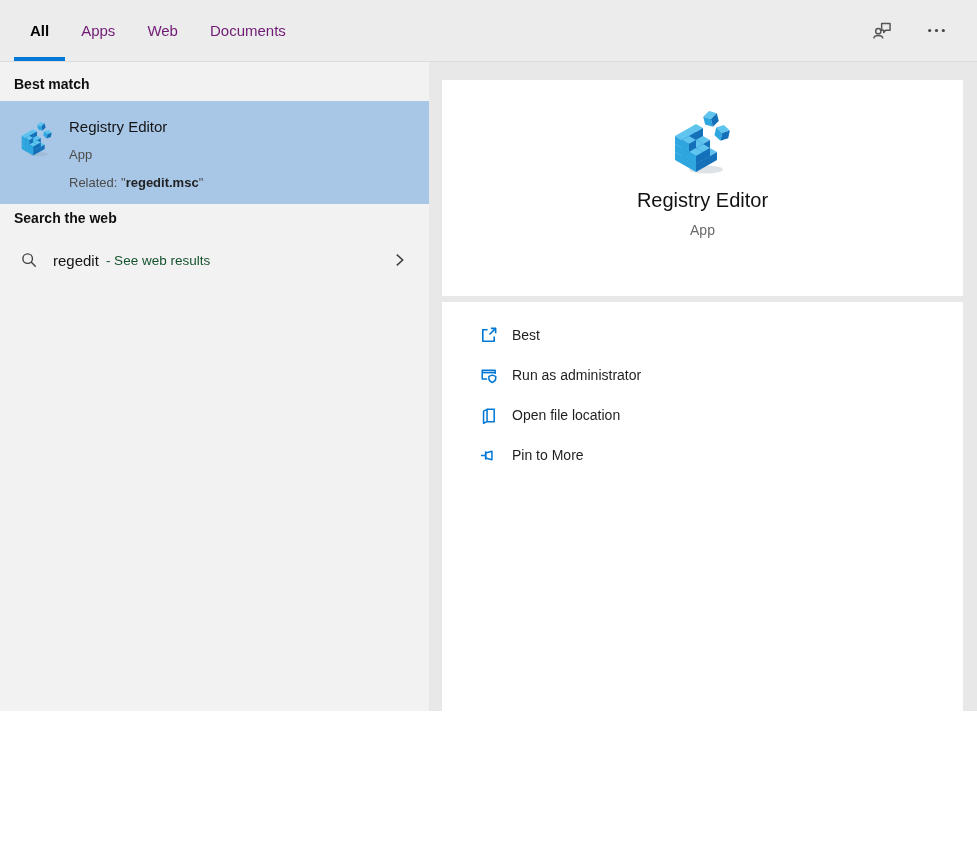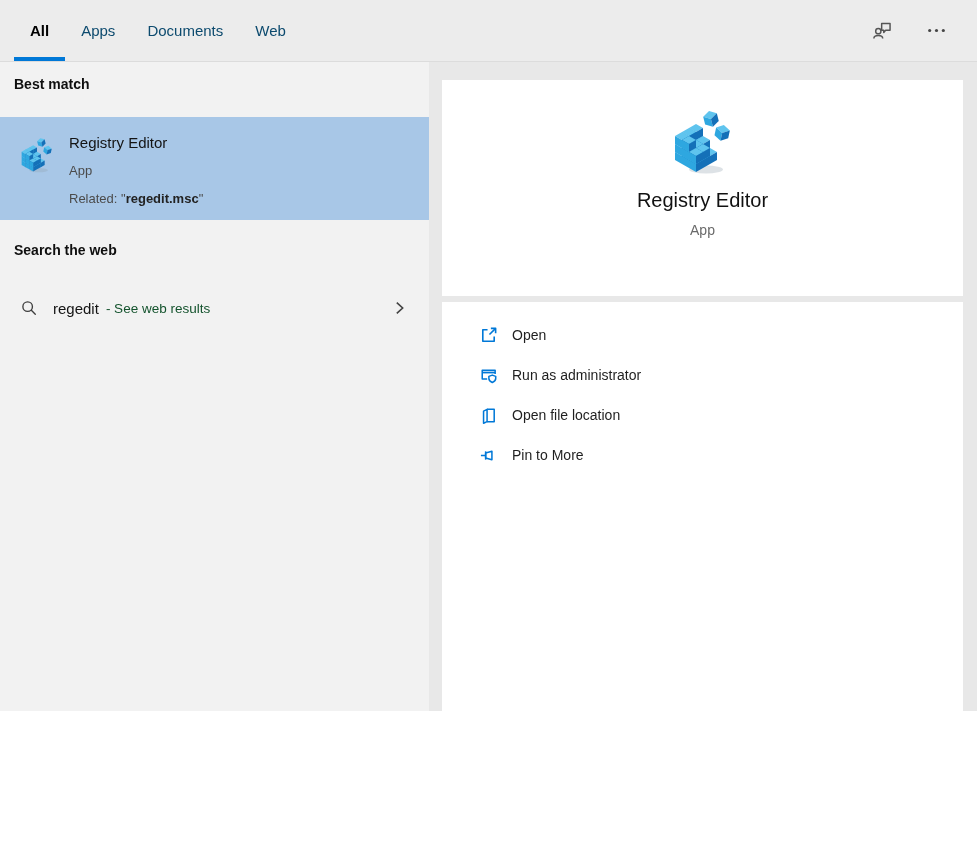--- a/index.html
+++ b/index.html
@@ -5,31 +5,31 @@
   * { margin:0; padding:0; box-sizing:border-box; }
   html,body { background:#fff; }
   body { font-family:"Liberation Sans","DejaVu Sans",sans-serif; }
   .screen { position:relative; width:977px; height:711px; overflow:hidden; background:#f2f2f2; }
 
   
   .topbar { position:relative; height:62px; background:#ececec; border-bottom:1px solid #dcdcdc;
             display:flex; align-items:stretch; padding:0 24px 0 14px; }
   .tabs { display:flex; align-items:stretch; }
   .tab { position:relative; display:flex; align-items:center; gap:7px; padding:0 16px;
-         font-size:15px; color:#0c4a6e; cursor:pointer; }
+         font-size:15px; color:#701a75; cursor:pointer; }
   .tab.active { font-weight:bold; color:#000; }
   .tab.active::after { content:""; position:absolute; left:0; right:0; bottom:0; height:4px; background:#0078d7; }
   .topbar-spacer { flex:1; }
   .topbar-actions { display:flex; align-items:center; gap:20px; }
   .icon-btn { width:34px; height:34px; display:flex; align-items:center; justify-content:center; cursor:pointer; }
 
   
   .content { display:flex; height:735px; }
 
-  .left-panel { width:429px; background:#f2f2f2; display:flex; flex-direction:column;gap:16px; }
+  .left-panel { width:429px; background:#f2f2f2; display:flex; flex-direction:column; }
   .section-header { font-size:14px; font-weight:bold; color:#0f0f0f; margin:14px 0 9px 14px; }
   .section-header.web { margin-top:6px; }
 
   .best-match-row { background:#a8c7e7; display:flex; align-items:flex-start;
                     padding:15px 10px 14px 20px; cursor:pointer; }
   .reg-sm { width:34px; height:40px; margin-top:2px; flex:none; }
   .bm-text { margin-left:15px; }
   .bm-title { font-size:15px; color:#141414; line-height:22px; }
   .bm-sub { font-size:13px; color:#4b4b4b; margin-top:9px; }
   .bm-related { font-size:13px; color:#4b4b4b; margin-top:13px; }
@@ -114,24 +114,24 @@
 
   <div class="topbar">
     <div class="tabs">
       <div class="tab active">
         <span>All</span>
       </div>
       <div class="tab">
         <span>Apps</span>
       </div>
       <div class="tab">
+        <span>Web</span>
+      </div>
+      <div class="tab">
         <span>Documents</span>
-      </div>
-      <div class="tab">
-        <span>Web</span>
       </div>
     </div>
     <div class="topbar-spacer"></div>
     <div class="topbar-actions">
       <div class="icon-btn">
         <span>
           <svg width="21" height="21" viewBox="0 0 20 20" fill="none" stroke="#555" stroke-width="1.4" stroke-linejoin="round">
             <path d="M9.2 3.4 H17.2 V9.8 H13 L11.2 11.8 V9.8 H9.2 Z"></path>
             <circle cx="6" cy="10.6" r="2.5"></circle>
             <path d="M1.8 17.6 C1.8 13.9 10.2 13.9 10.2 17.6"></path>
@@ -198,21 +198,21 @@
       <div class="card actions-card">
 
         <div class="action-row">
           <span class="action-icon">
             <svg width="19" height="19" viewBox="0 0 20 20" fill="none" stroke="#0078d7" stroke-width="1.7" stroke-linejoin="round">
               <path d="M9 4 H4 V16 H16 V11"></path>
               <path d="M11 9 L17.5 2.5"></path>
               <path d="M12.5 2.5 H17.5 V7.5"></path>
             </svg>
           </span>
-          <span>Open</span>
+          <span>Best</span>
         </div>
 
         <div class="action-row">
           <span class="action-icon">
             <svg width="19" height="19" viewBox="0 0 20 20" fill="none" stroke="#0078d7" stroke-width="1.6" stroke-linejoin="round">
               <path d="M17 8.5 V4.6 H3.4 V13.6 H8.6"></path>
               <path d="M3.4 7 H17"></path>
               <path d="M14 9.6 L17.6 10.9 V13.2 C17.6 15.8 14 17.3 14 17.3 C14 17.3 10.4 15.8 10.4 13.2 V10.9 Z"></path>
             </svg>
           </span>

